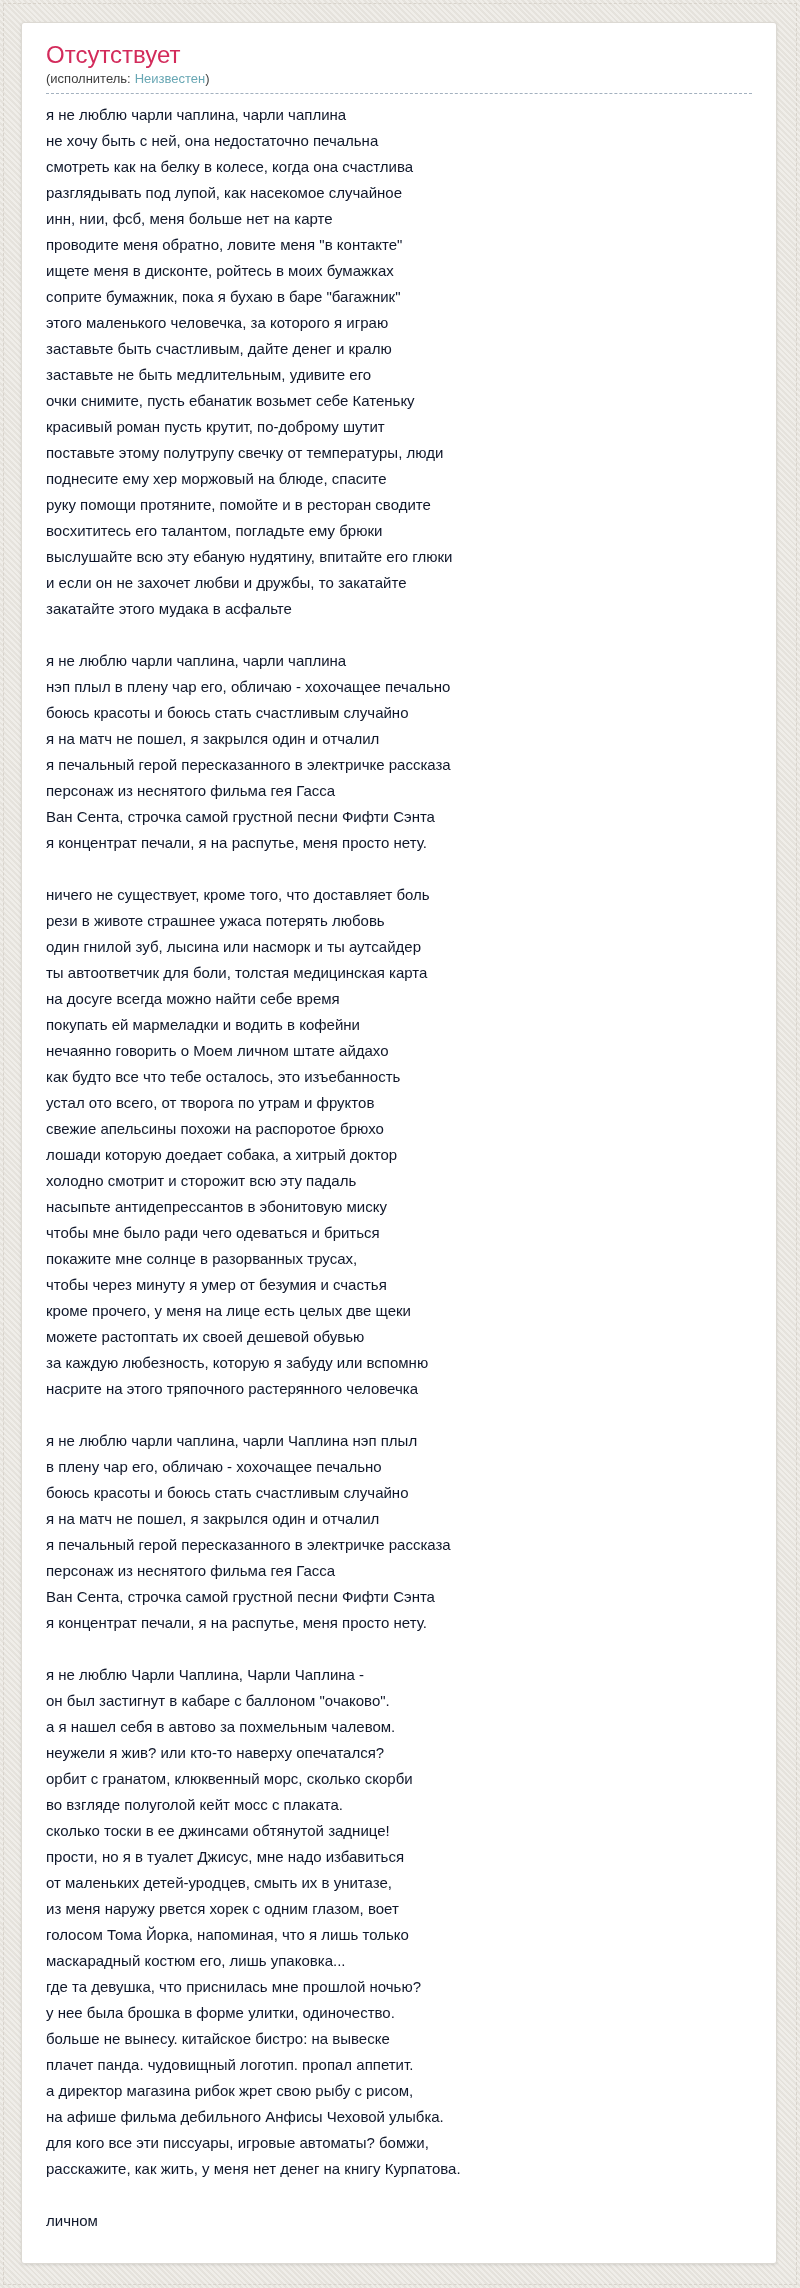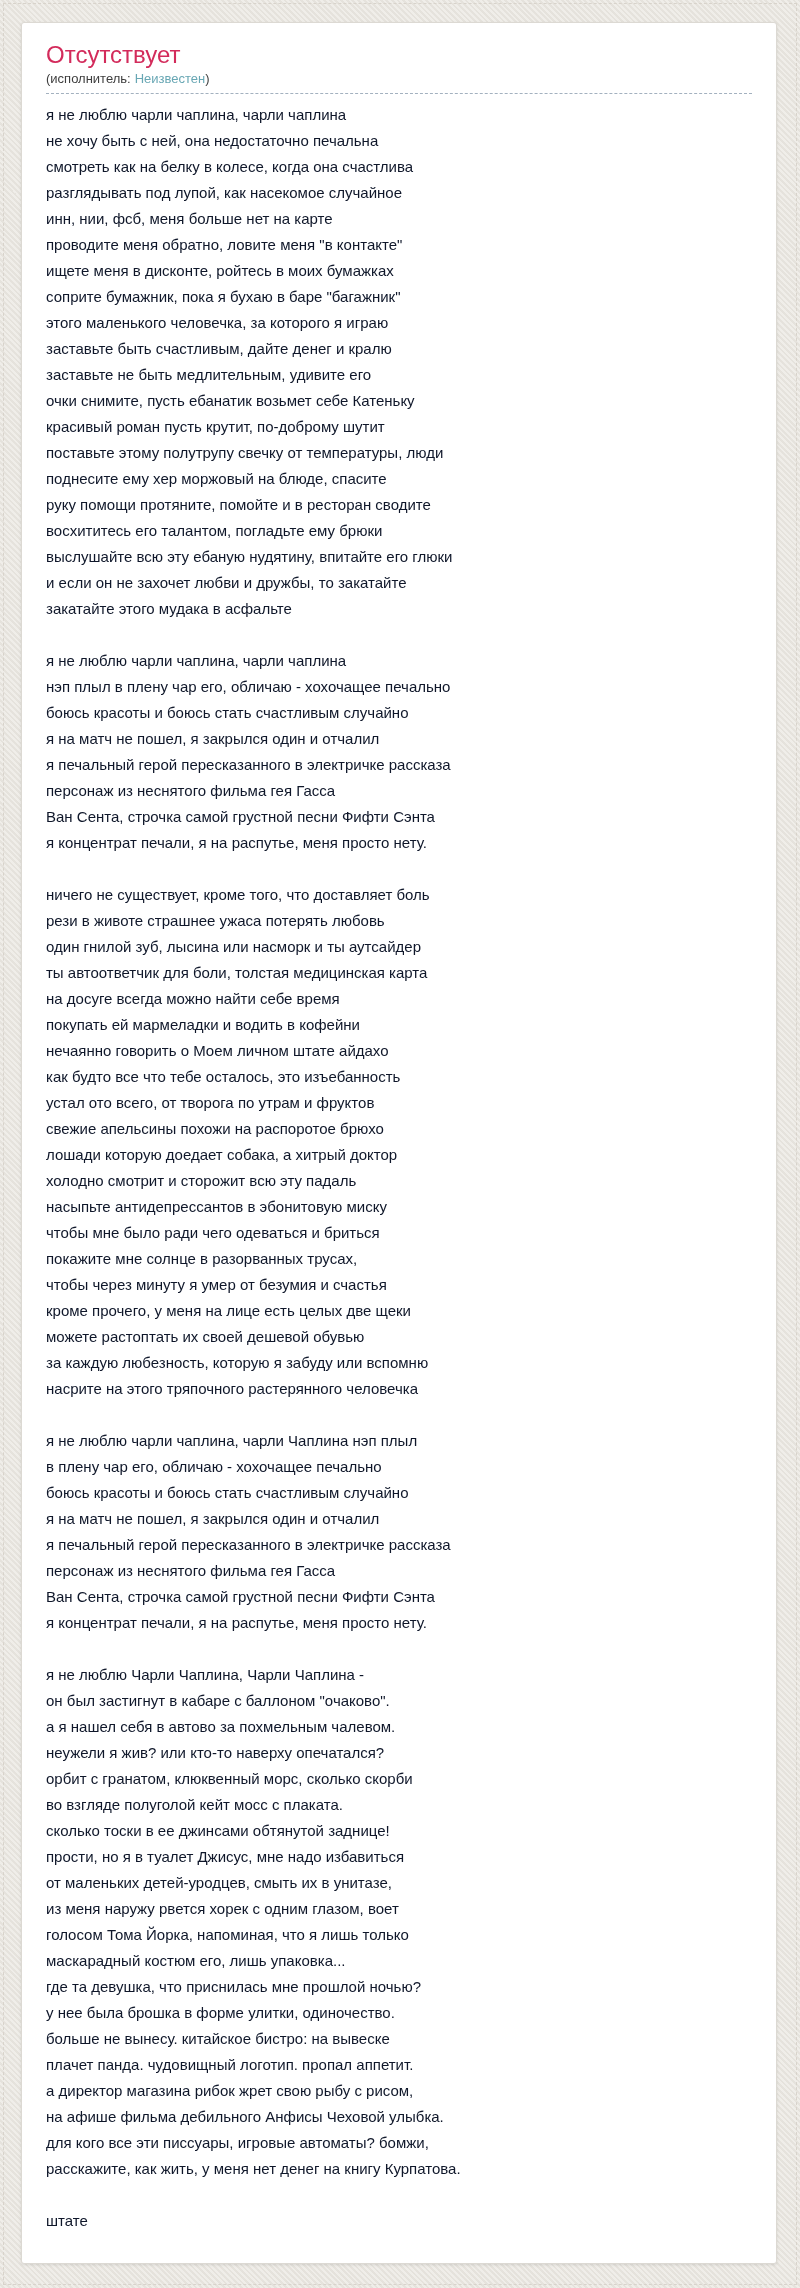--- a/index.html
+++ b/index.html
@@ -169,16 +169,16 @@
 голосом Тома Йорка, напоминая, что я лишь только
 маскарадный костюм его, лишь упаковка...
 где та девушка, что приснилась мне прошлой ночью?
 у нее была брошка в форме улитки, одиночество.
 больше не вынесу. китайское бистро: на вывеске
 плачет панда. чудовищный логотип. пропал аппетит.
 а директор магазина рибок жрет свою рыбу с рисом,
 на афише фильма дебильного Анфисы Чеховой улыбка.
 для кого все эти писсуары, игровые автоматы? бомжи,
 расскажите, как жить, у меня нет денег на книгу Курпатова.</p>
-      <p class="stanza">штате</p>
+      <p class="stanza">личном</p>
     </div>
 
 </div>
 
 </body></html>

